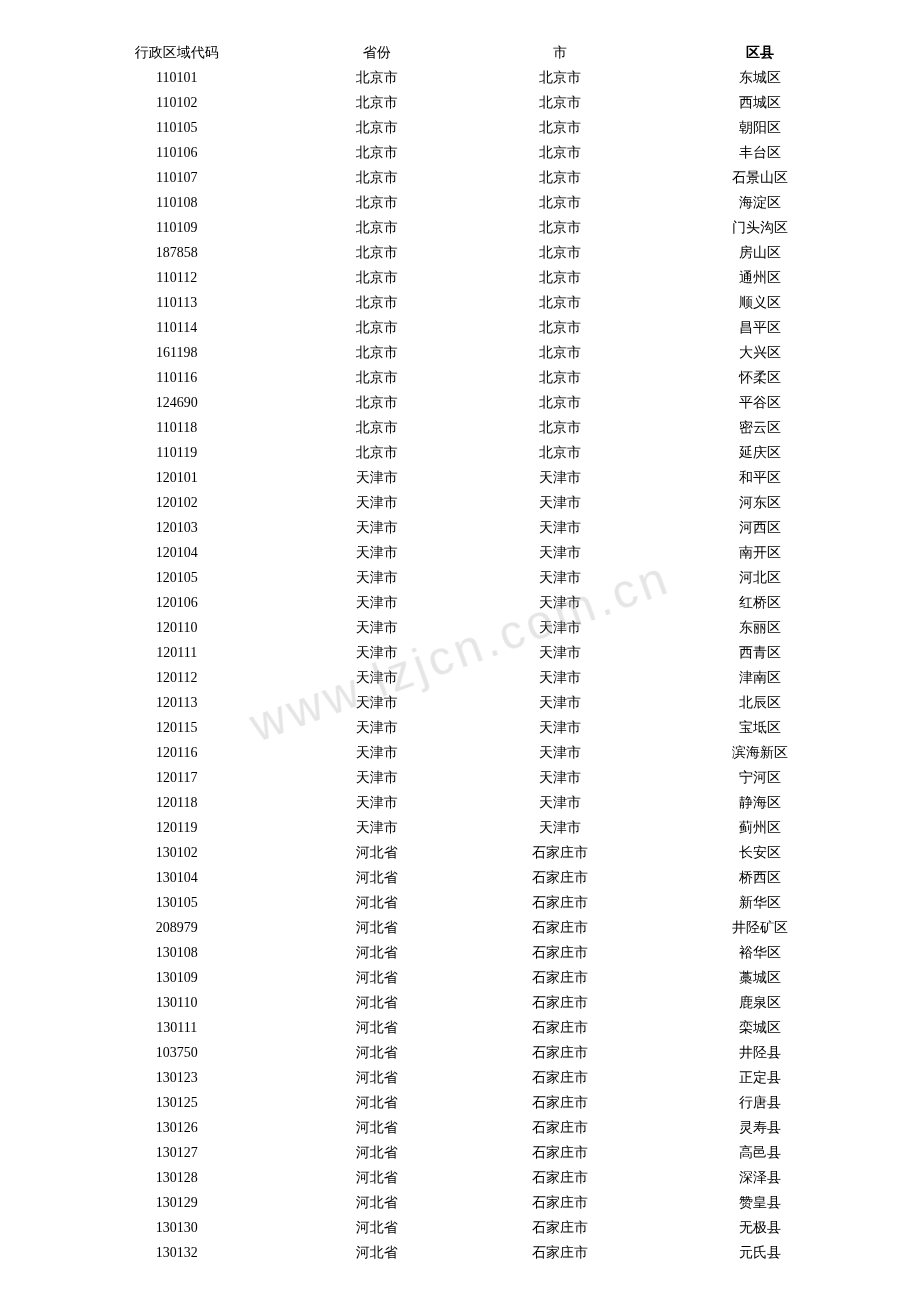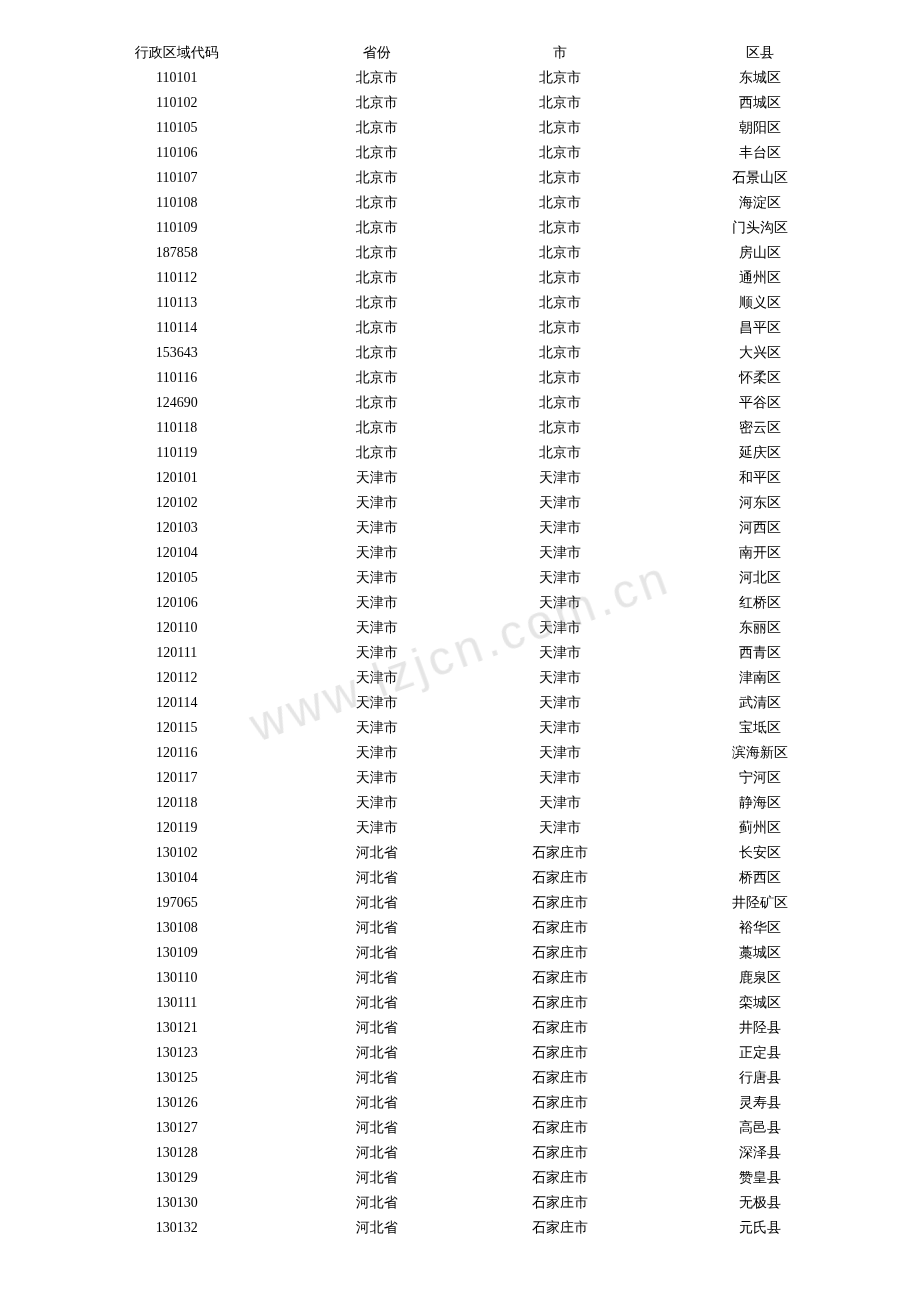--- a/index.html
+++ b/index.html
@@ -37,21 +37,21 @@
       text-align: center;
       padding: 2px 8px;
       line-height: 1.5;
     }
     th {
       font-weight: normal;
     }
     .col-code { width: 140px; }
     .col-province { width: 100px; }
     .col-city { width: 120px; }
-    .col-district { width: 120px; }
+    .col-district { width: 120px; font-weight: bold; }
   </style>
 </head>
 <body>
 
 <div class="watermark">www.lzjcn.com.cn</div>
 
 <table>
   <thead>
     <tr>
       <th class="col-code">行政区域代码</th>
@@ -121,21 +121,21 @@
         <td>北京市</td>
         <td>顺义区</td>
       </tr>
       <tr>
         <td>110114</td>
         <td>北京市</td>
         <td>北京市</td>
         <td>昌平区</td>
       </tr>
       <tr>
-        <td>153643</td>
+        <td>161198</td>
         <td>北京市</td>
         <td>北京市</td>
         <td>大兴区</td>
       </tr>
       <tr>
         <td>110116</td>
         <td>北京市</td>
         <td>北京市</td>
         <td>怀柔区</td>
       </tr>
@@ -205,24 +205,24 @@
         <td>天津市</td>
         <td>西青区</td>
       </tr>
       <tr>
         <td>120112</td>
         <td>天津市</td>
         <td>天津市</td>
         <td>津南区</td>
       </tr>
       <tr>
-        <td>120114</td>
-        <td>天津市</td>
-        <td>天津市</td>
-        <td>武清区</td>
+        <td>120113</td>
+        <td>天津市</td>
+        <td>天津市</td>
+        <td>北辰区</td>
       </tr>
       <tr>
         <td>120115</td>
         <td>天津市</td>
         <td>天津市</td>
         <td>宝坻区</td>
       </tr>
       <tr>
         <td>120116</td>
         <td>天津市</td>
@@ -253,21 +253,27 @@
         <td>石家庄市</td>
         <td>长安区</td>
       </tr>
       <tr>
         <td>130104</td>
         <td>河北省</td>
         <td>石家庄市</td>
         <td>桥西区</td>
       </tr>
       <tr>
-        <td>197065</td>
+        <td>130105</td>
+        <td>河北省</td>
+        <td>石家庄市</td>
+        <td>新华区</td>
+      </tr>
+      <tr>
+        <td>208979</td>
         <td>河北省</td>
         <td>石家庄市</td>
         <td>井陉矿区</td>
       </tr>
       <tr>
         <td>130108</td>
         <td>河北省</td>
         <td>石家庄市</td>
         <td>裕华区</td>
       </tr>
@@ -283,21 +289,21 @@
         <td>石家庄市</td>
         <td>鹿泉区</td>
       </tr>
       <tr>
         <td>130111</td>
         <td>河北省</td>
         <td>石家庄市</td>
         <td>栾城区</td>
       </tr>
       <tr>
-        <td>130121</td>
+        <td>103750</td>
         <td>河北省</td>
         <td>石家庄市</td>
         <td>井陉县</td>
       </tr>
       <tr>
         <td>130123</td>
         <td>河北省</td>
         <td>石家庄市</td>
         <td>正定县</td>
       </tr>

